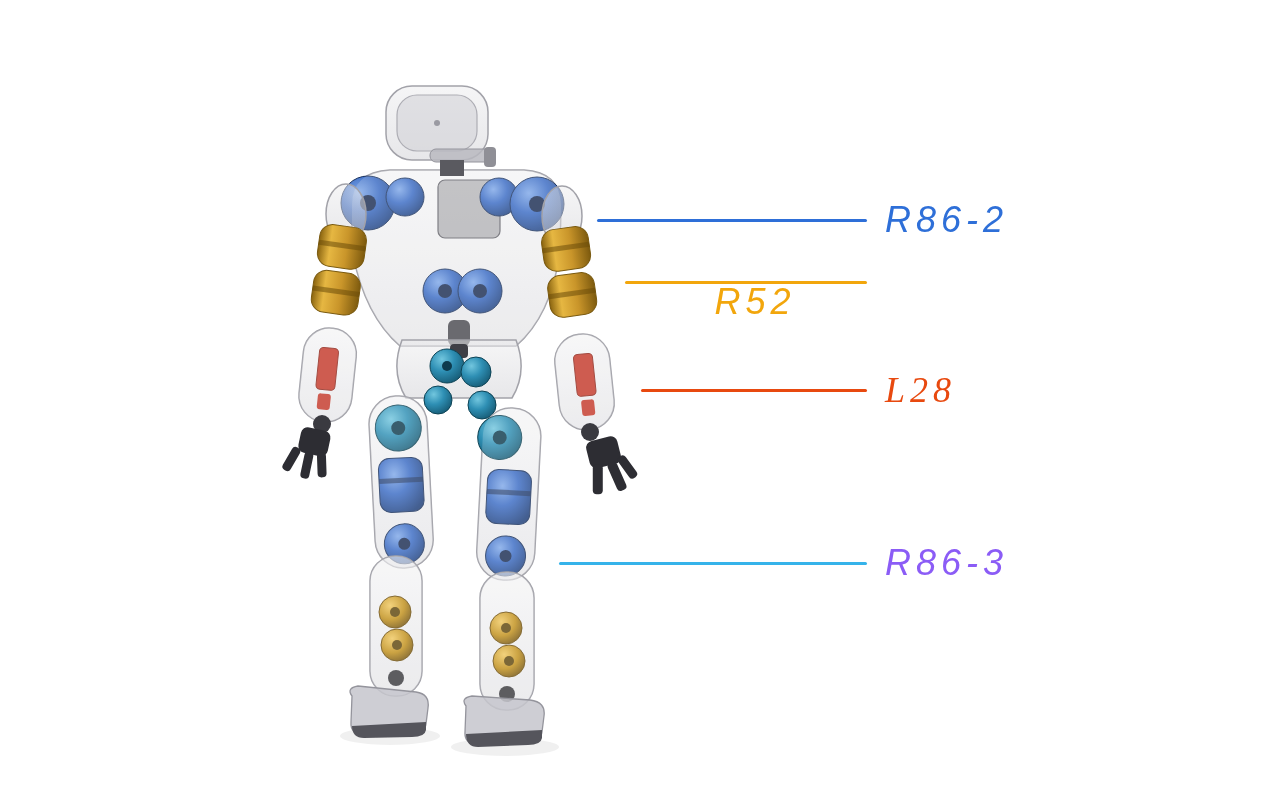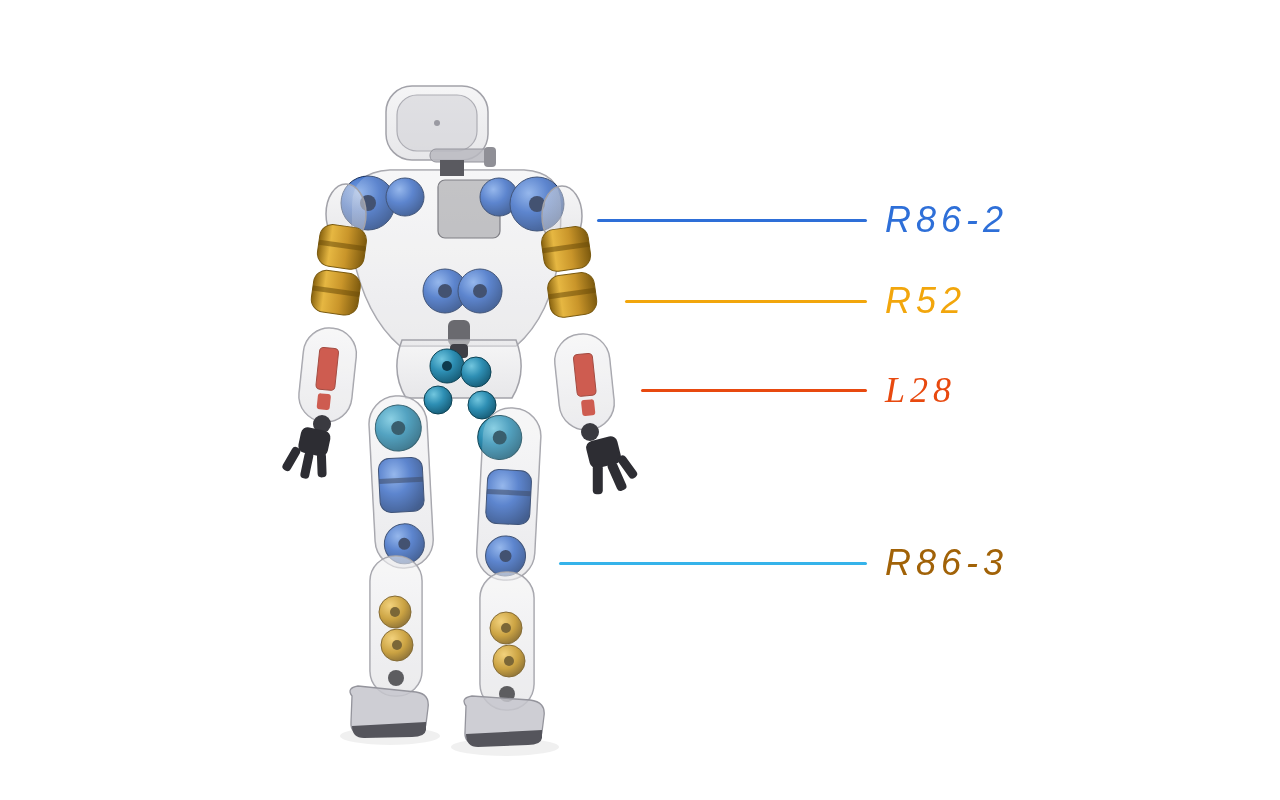--- a/index.html
+++ b/index.html
@@ -51,21 +51,21 @@
     margin-left: 18px;
     font-style: italic;
     font-weight: 400;
     font-size: 36px;
     letter-spacing: 5px;
     white-space: nowrap;
     line-height: 1;
   }
   .callout-0 { left: 597px; top: 185px; }
   .callout-0 .line { width: 270px; }
-  .callout-1 { left: 625px; top: 266px; }
+  .callout-1 { left: 625px; top: 266px; flex-direction: column; }
   .callout-1 .line { width: 242px; }
   .callout-2 { left: 641px; top: 355px; font-family: Liberation Serif, serif; }
   .callout-2 .line { width: 226px; }
   .callout-3 { left: 559px; top: 528px; }
   .callout-3 .line { width: 308px; }
 </style>
 </head>
 <body style="background: rgb(255, 255, 255);">
 
 <div class="stage">
@@ -245,16 +245,16 @@
     <span class="label" style="color: rgb(242, 166, 12);">R52</span>
   </div>
 
   <div class="callout callout-2">
     <span class="line" style="background: rgb(232, 73, 15);"></span>
     <span class="label" style="color: rgb(232, 73, 15);">L28</span>
   </div>
 
   <div class="callout callout-3">
     <span class="line" style="background: rgb(53, 179, 234);"></span>
-    <span class="label" style="color: #a16207;">R86-3</span>
+    <span class="label" style="color: #8b5cf6;">R86-3</span>
   </div>
 
 </div>
 
 </body></html>

